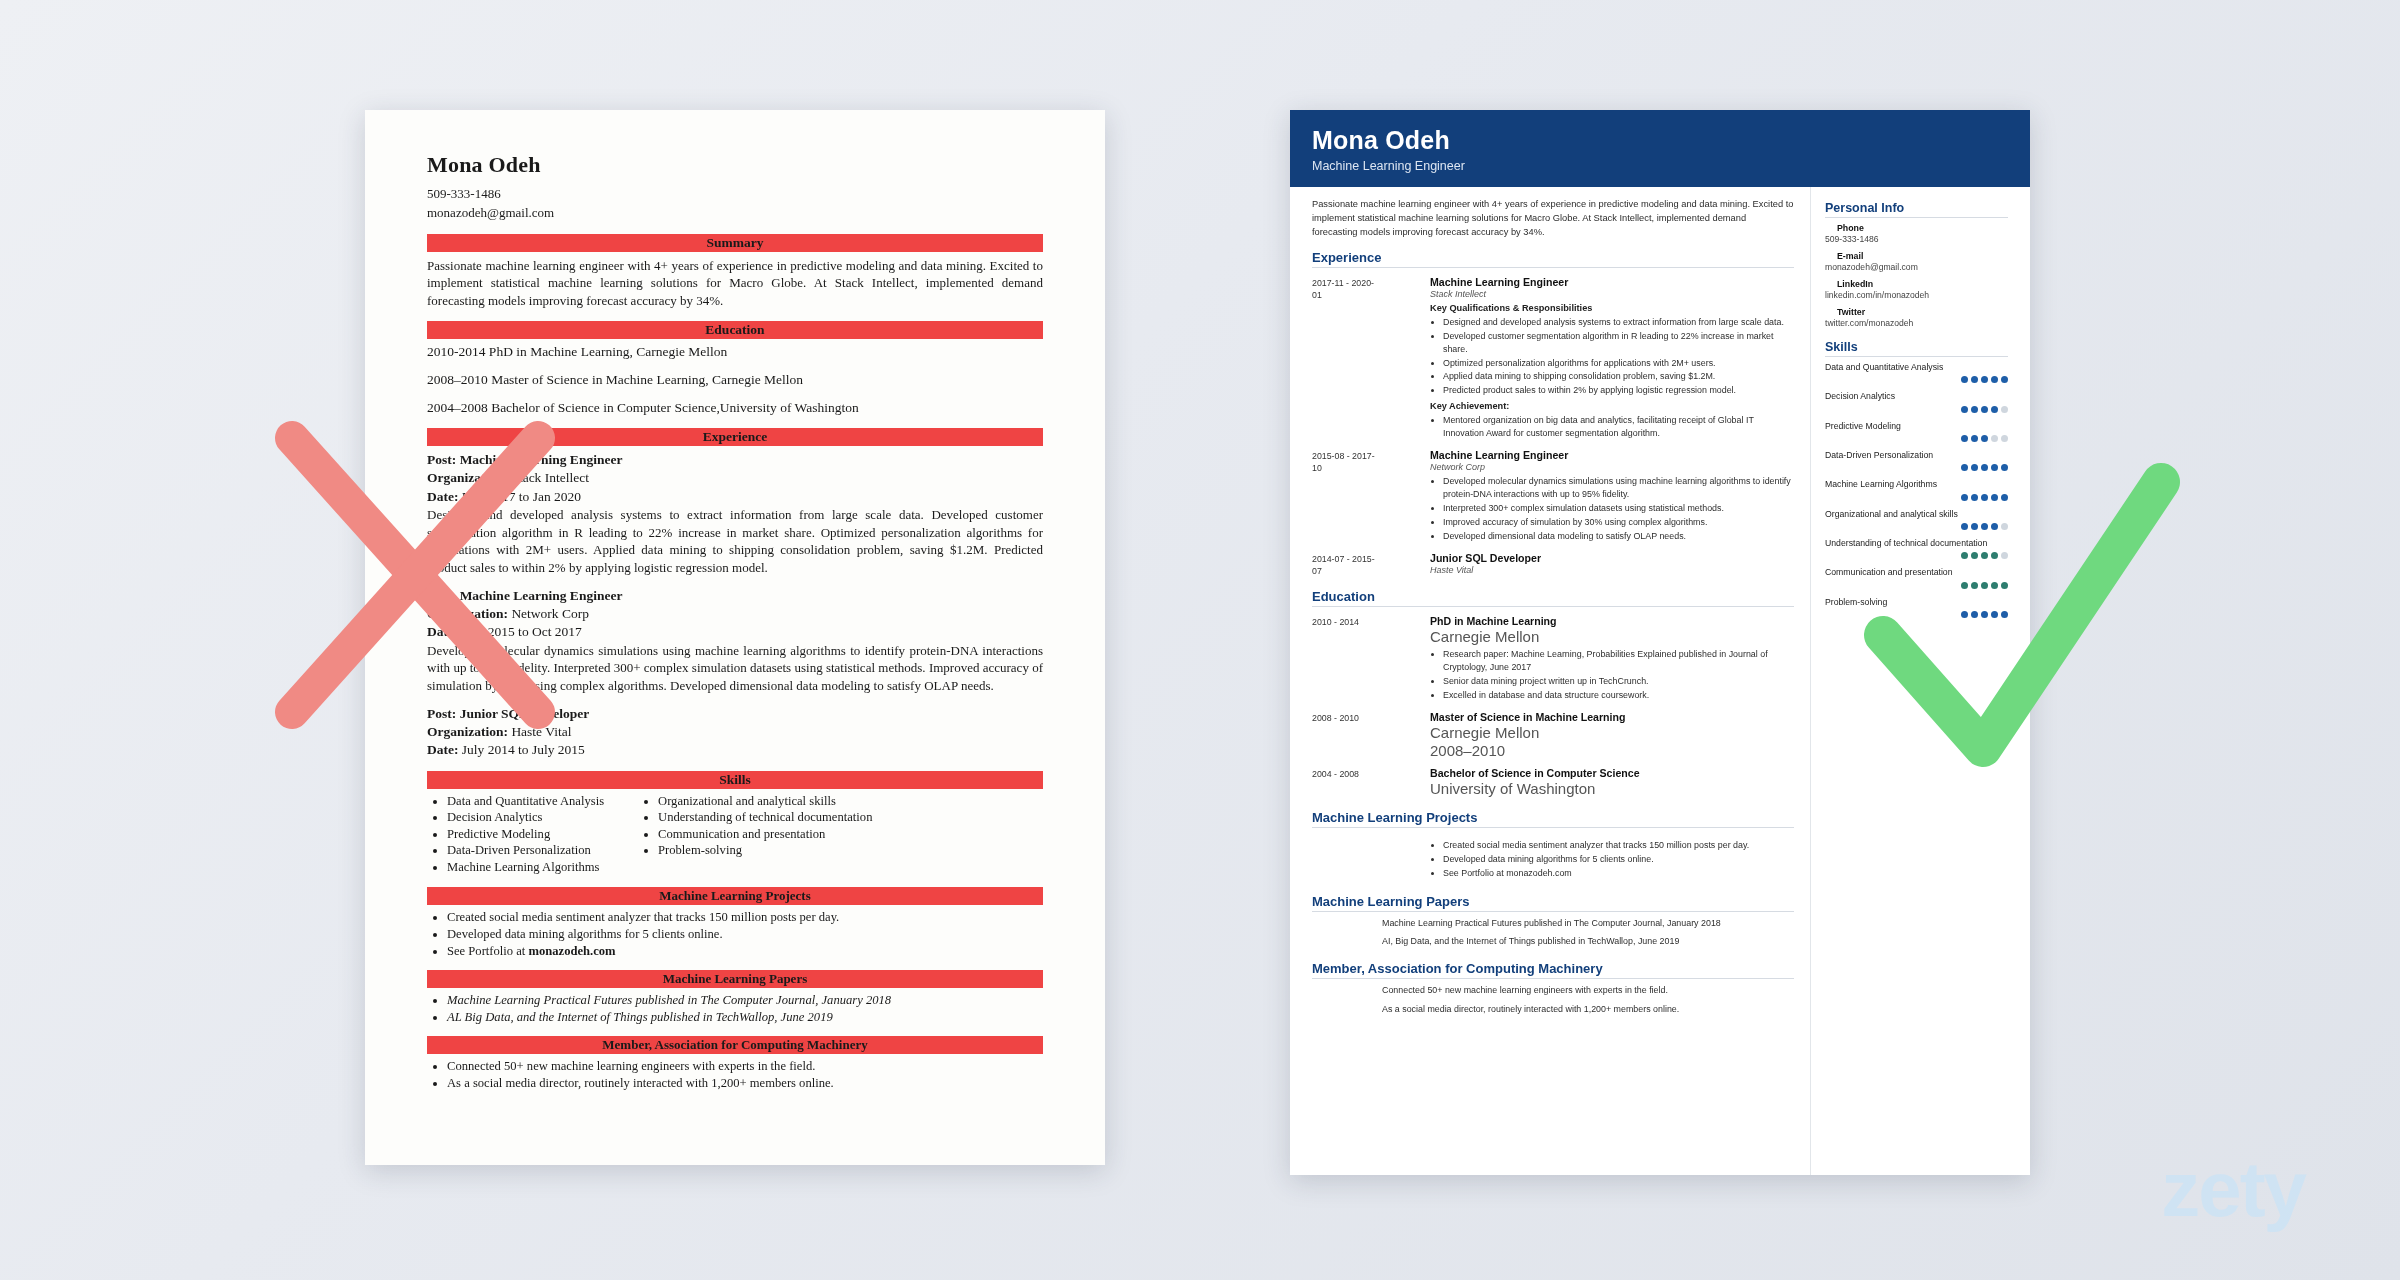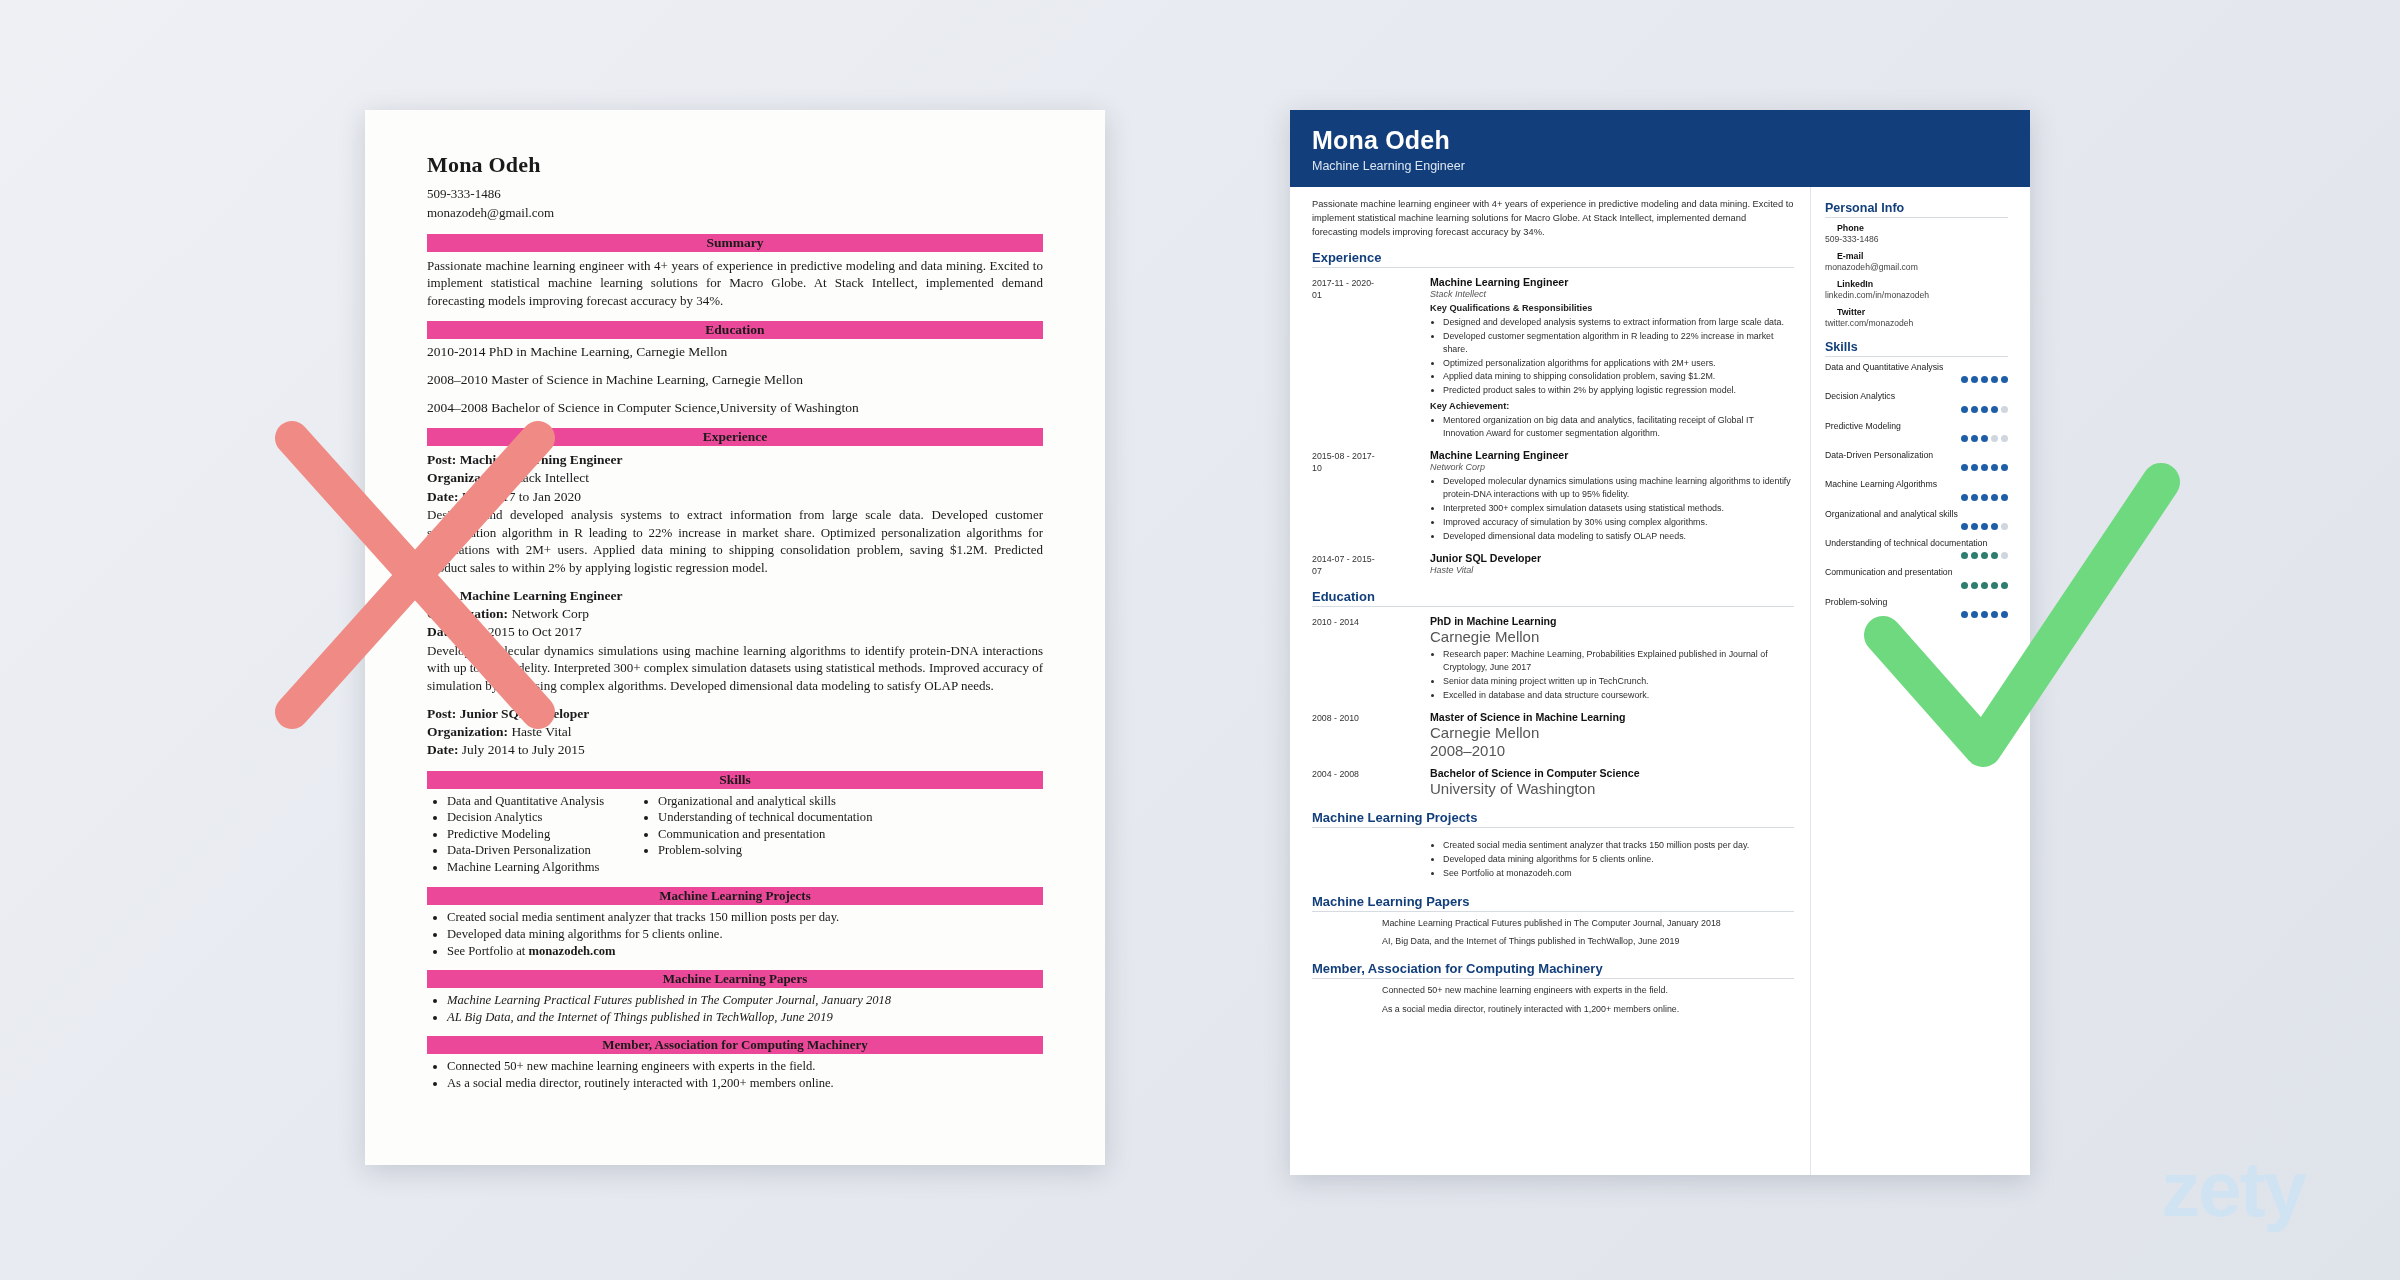--- a/index.html
+++ b/index.html
@@ -16,21 +16,21 @@
     background:#fdfdfb;
     box-shadow:0 6px 26px rgba(40,50,70,.18);
     font-family:"Liberation Serif", serif;
     color:#1a1a1a;
     padding:42px 62px 0 62px;
     box-sizing:border-box;
   }
   .bad-name{font-size:22px;font-weight:bold;letter-spacing:.2px;}
   .bad-contact{font-size:13px;margin-top:7px;line-height:1.45;}
   .bad-band{
-    background:#ec4899;text-align:center;font-weight:bold;font-size:13.5px;
+    background:#ef4444;text-align:center;font-weight:bold;font-size:13.5px;
     margin:11px 0 5px 0;padding:1px 0;
   }
   .bad-band.small{font-size:13px;}
   .bad-p{font-size:13px;line-height:1.37;text-align:justify;margin:0 0 2px 0;}
   .bad-edu{font-size:13.5px;margin:0 0 12px 0;}
   .bad-job{margin-bottom:10px;}
   .bad-job .line{font-size:13.5px;line-height:1.35;}
   .bad-job .line b{font-weight:bold;}
   .bad-skills{display:flex;gap:34px;font-size:12.6px;margin-top:2px;}
   .bad-skills ul{margin:0;padding-left:20px;}

